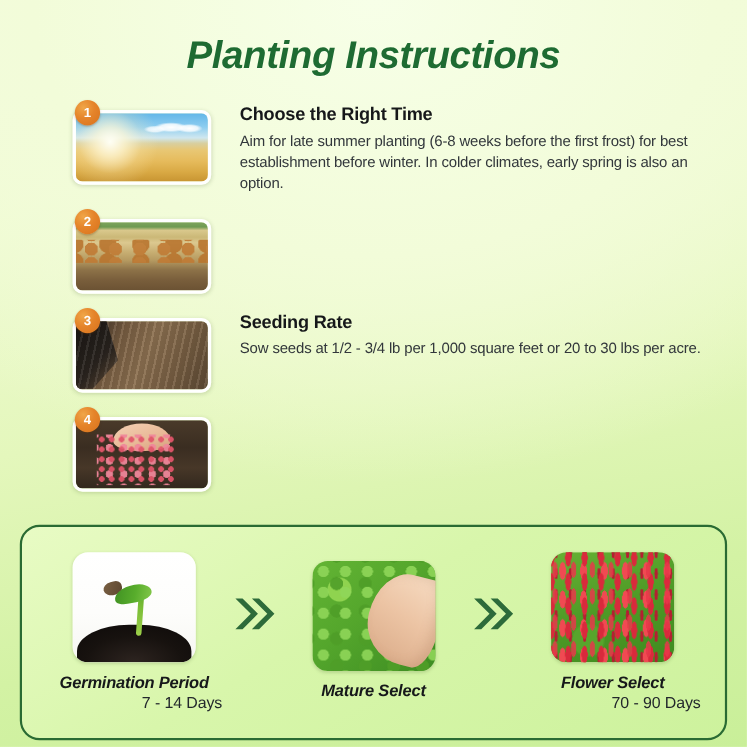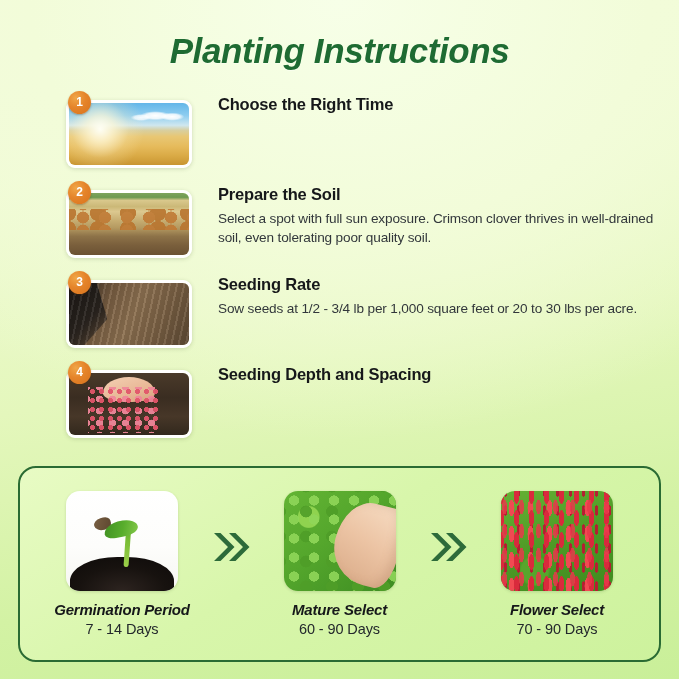--- a/index.html
+++ b/index.html
@@ -105,21 +105,21 @@
     font-size: 13.6px;
     color: #32373b;
     line-height: 1.42;
     letter-spacing: -0.15px;
   }
 
   
   .timeline {
     position: absolute;
     left: 18px;
-    top: 466px;
+    top: 477px;
     width: 643px;
     height: 196px;
     border: 2px solid #2a6b33;
     border-radius: 18px;
     background: linear-gradient(150deg, #e8fbc4 0%, #d8f6ab 45%, #cdf29d 100%);
     display: flex;
     align-items: center;
     justify-content: space-between;
     padding: 0 22px;
   }
@@ -146,20 +146,21 @@
     color: #16181a;
     letter-spacing: -0.2px;
     line-height: 1.2;
     margin-bottom: 2px;
   }
 
   .stage-days {
     font-size: 14.5px;
     color: #23282c;
     letter-spacing: -0.1px;
+    text-align: right;
   }
 
   .arrow {
     width: 46px;
     height: 44px;
     flex: 0 0 46px;
     margin-bottom: 34px;
   }
   .arrow svg { display: block; width: 100%; height: 100%; }
 
@@ -335,34 +336,31 @@
 
     <div class="step">
       <div class="thumb-wrap">
         <div class="badge">1</div>
         <div class="thumb">
           <div class="ph ph-wheat"></div>
         </div>
       </div>
       <div class="step-body">
         <div class="step-title">Choose the Right Time</div>
+        <div class="step-desc">Aim for late summer planting (6-8 weeks before the first frost) for best establishment before winter. In colder climates, early spring is also an option.</div>
       </div>
     </div>
 
     <div class="step">
       <div class="thumb-wrap">
         <div class="badge">2</div>
         <div class="thumb">
           <div class="ph ph-bales"></div>
         </div>
       </div>
-      <div class="step-body">
-        <div class="step-title">Prepare the Soil</div>
-        <div class="step-desc">Select a spot with full sun exposure. Crimson clover thrives in well-drained soil, even tolerating poor quality soil.</div>
-      </div>
     </div>
 
     <div class="step">
       <div class="thumb-wrap">
         <div class="badge">3</div>
         <div class="thumb">
           <div class="ph ph-soil"></div>
         </div>
       </div>
       <div class="step-body">
@@ -372,21 +370,20 @@
     </div>
 
     <div class="step">
       <div class="thumb-wrap">
         <div class="badge">4</div>
         <div class="thumb">
           <div class="ph ph-seeds"></div>
         </div>
       </div>
       <div class="step-body">
-        <div class="step-title">Seeding Depth and Spacing</div>
       </div>
     </div>
 
   </div>
 
   <div class="timeline">
 
     <div class="stage">
       <div class="stage-img ph-sprout">
         <div class="soilmound"></div>
@@ -401,21 +398,20 @@
     <div class="arrow">
       <svg viewBox="0 0 46 44" xmlns="http://www.w3.org/2000/svg" aria-hidden="true">
         <path d="M6 8 L20 22 L6 36 L12.5 36 L26.5 22 L12.5 8 Z" fill="#2d6b3a"></path>
         <path d="M21 8 L35 22 L21 36 L27.5 36 L41.5 22 L27.5 8 Z" fill="#2d6b3a"></path>
       </svg>
     </div>
 
     <div class="stage">
       <div class="stage-img ph-clover"></div>
       <div class="stage-name">Mature Select</div>
-      <div class="stage-days">60 - 90 Days</div>
     </div>
 
     <div class="arrow">
       <svg viewBox="0 0 46 44" xmlns="http://www.w3.org/2000/svg" aria-hidden="true">
         <path d="M6 8 L20 22 L6 36 L12.5 36 L26.5 22 L12.5 8 Z" fill="#2d6b3a"></path>
         <path d="M21 8 L35 22 L21 36 L27.5 36 L41.5 22 L27.5 8 Z" fill="#2d6b3a"></path>
       </svg>
     </div>
 
     <div class="stage">

